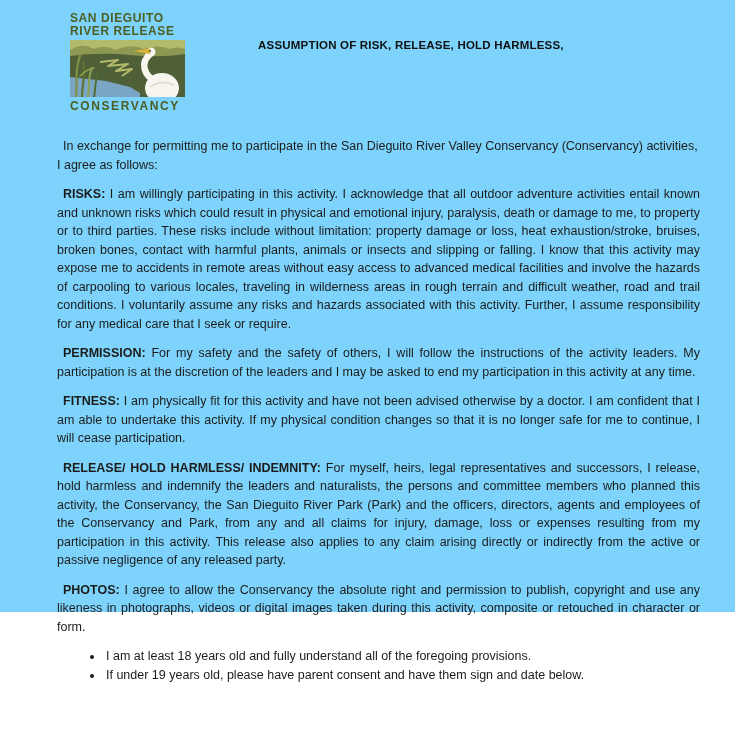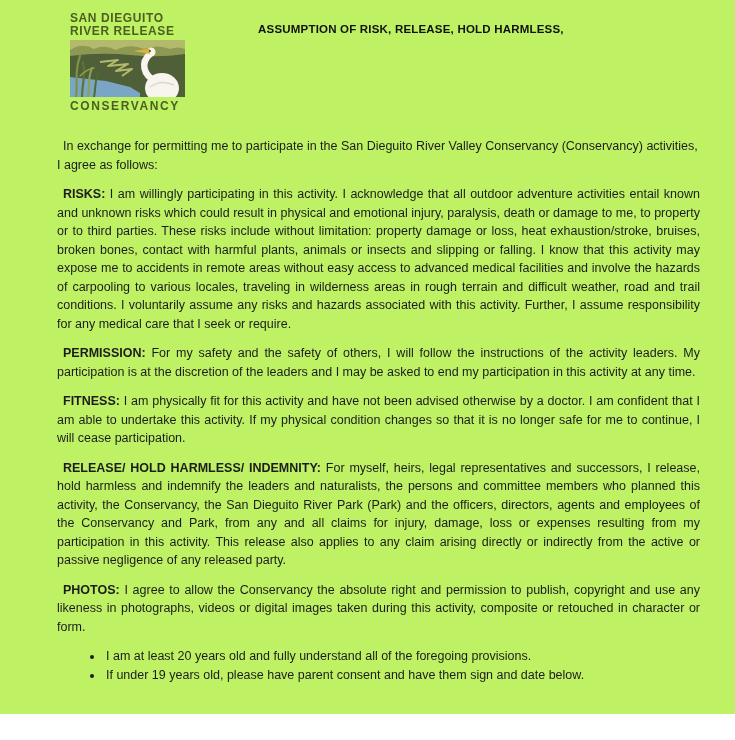--- a/index.html
+++ b/index.html
@@ -1,29 +1,29 @@
 <!DOCTYPE html>
 <html><head>
 <meta charset="utf-8">
 <style>
   html,body{margin:0;padding:0;}
   body{
     width:735px;height:740px;background:#ffffff;overflow:hidden;
     font-family:"Liberation Sans","DejaVu Sans",sans-serif;
     color:#1c1c1c;
   }
-  .page{position:relative;width:735px;height:714px;background:#bef264;}
+  .page{position:relative;width:735px;height:612px;background:#7dd3fc;}
   
   .header{display:flex;align-items:flex-start;padding:12px 0 0 70px;}
   .logo{width:115px;flex:0 0 115px;color:#4d5e21;}
   .logo-top{font-weight:bold;font-size:12px;line-height:13px;letter-spacing:0.6px;white-space:nowrap;}
   .logo-svg{display:block;margin-top:2px;}
   .logo-bottom{font-weight:bold;font-size:12px;letter-spacing:1.6px;margin-top:2px;white-space:nowrap;}
   .title-block{
-    margin-left:73px;margin-top:8px;
+    margin-left:73px;margin-top:24px;
     font-weight:bold;font-size:11.5px;line-height:18px;letter-spacing:0.2px;color:#111;
   }
   
   .content{margin:24px 35px 0 57px;font-size:12.5px;line-height:18.5px;text-align:justify;}
   .content p{margin:0 0 11px 0;text-indent:6px;}
   .content p.intro{text-align:left;}
   .content strong{font-weight:bold;}
   ul.provisions{margin:0;padding:0 0 0 47px;list-style:disc;text-align:left;}
   ul.provisions li{padding-left:2px;}
 </style>
@@ -103,18 +103,18 @@
       <strong>RELEASE/ HOLD HARMLESS/ INDEMNITY:</strong>
       <span>For myself, heirs, legal representatives and successors, I release, hold harmless and indemnify the leaders and naturalists, the persons and committee members who planned this activity, the Conservancy, the San Dieguito River Park (Park) and the officers, directors, agents and employees of the Conservancy and Park, from any and all claims for injury, damage, loss or expenses resulting from my participation in this activity. This release also applies to any claim arising directly or indirectly from the active or passive negligence of any released party.</span>
     </p>
 
     <p>
       <strong>PHOTOS:</strong>
       <span>I agree to allow the Conservancy the absolute right and permission to publish, copyright and use any likeness in photographs, videos or digital images taken during this activity, composite or retouched in character or form.</span>
     </p>
 
     <ul class="provisions">
-      <li>I am at least 20 years old and fully understand all of the foregoing provisions.</li>
+      <li>I am at least 18 years old and fully understand all of the foregoing provisions.</li>
       <li>If under 19 years old, please have parent consent and have them sign and date below.</li>
     </ul>
 
   </main>
 </div>
 
 </body></html>

